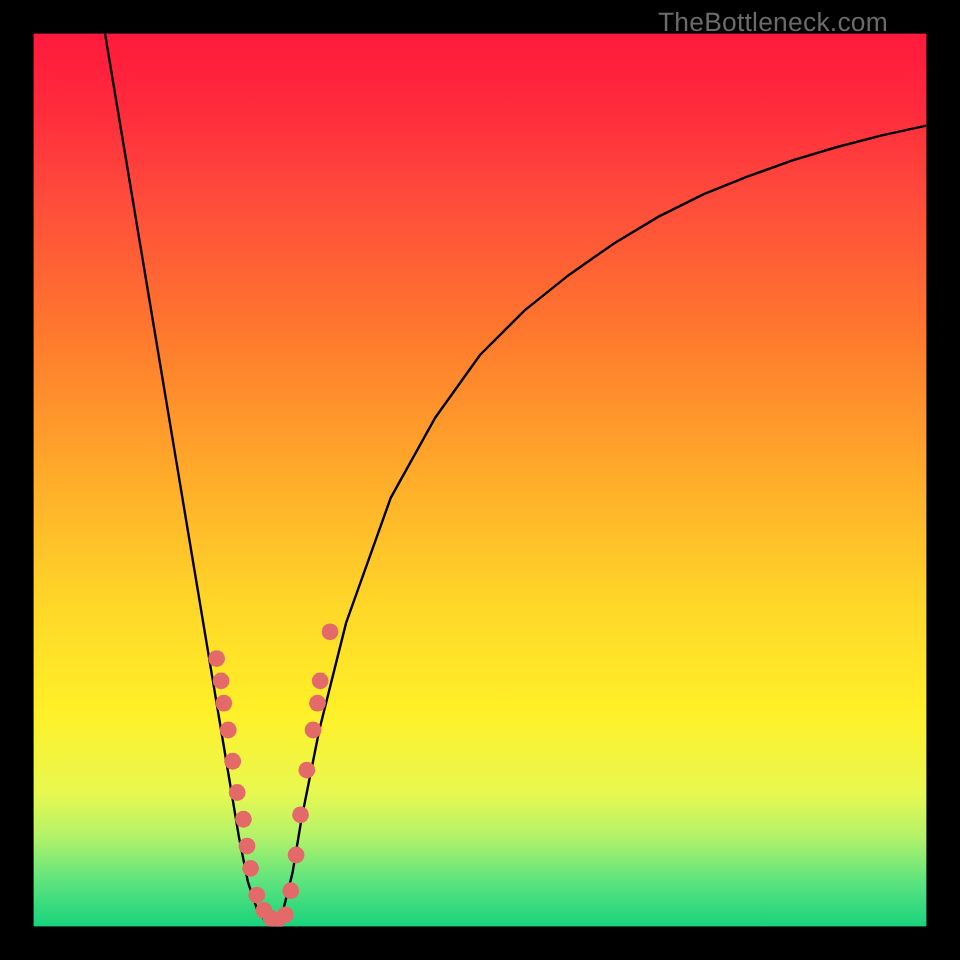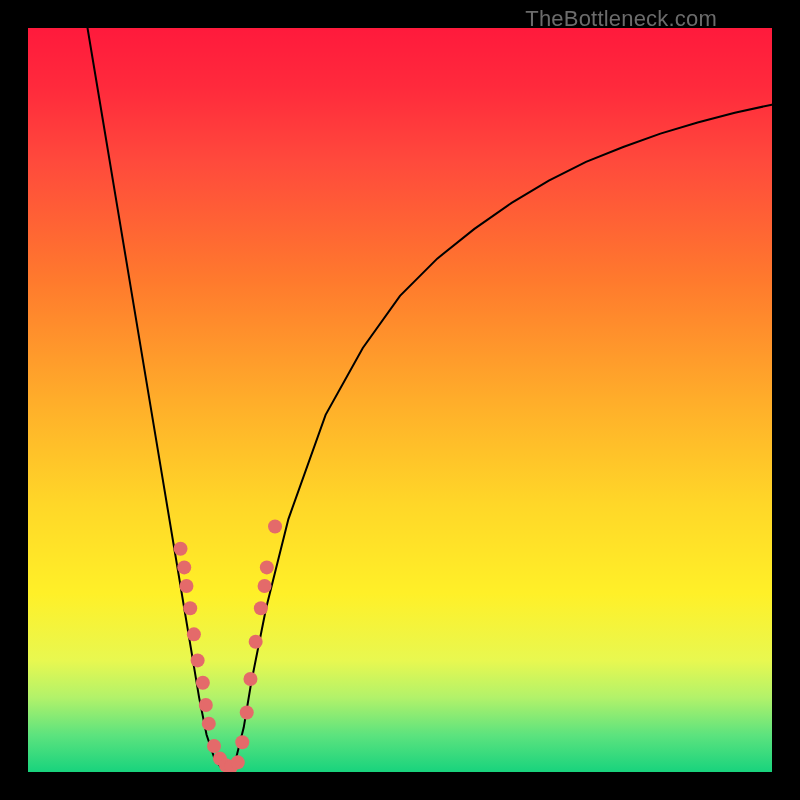--- a/index.html
+++ b/index.html
@@ -11,20 +11,21 @@
     background: #000;
     font-family: Arial, Helvetica, sans-serif;
   }
   .frame {
     position: absolute;
     left: 0;
     top: 0;
     width: 727px;
     height: 800px;
     background: #000;
+    padding-left: 23px;
   }
   .plot {
     position: absolute;
     left: 28px;
     top: 28px;
     width: 744px;
     height: 744px;
     
     background: linear-gradient(
       to bottom,

